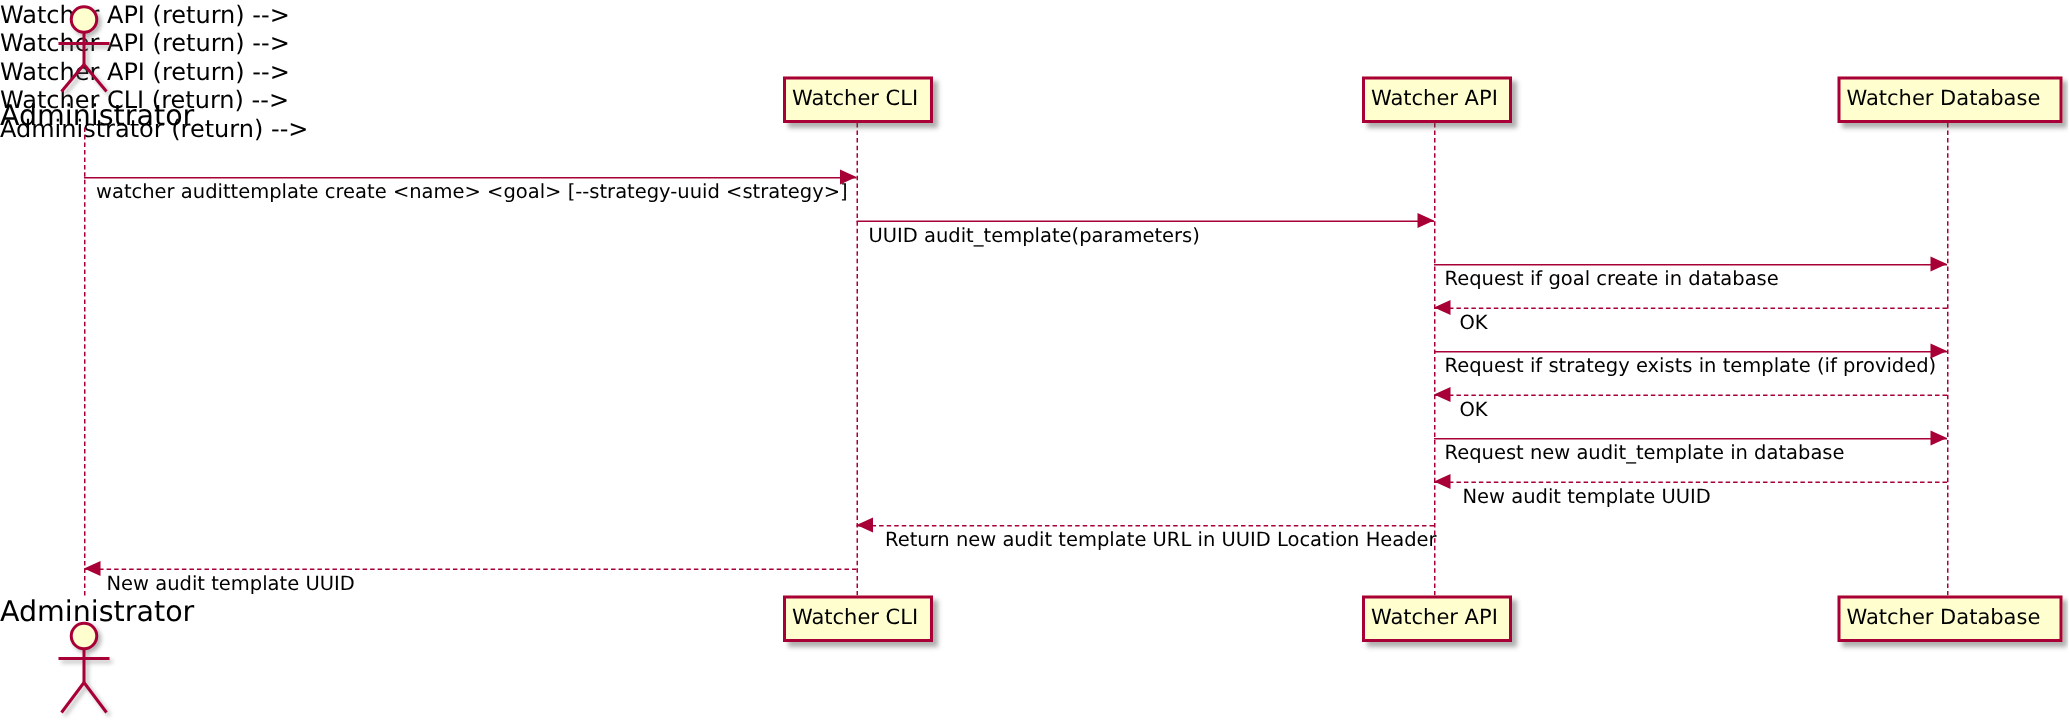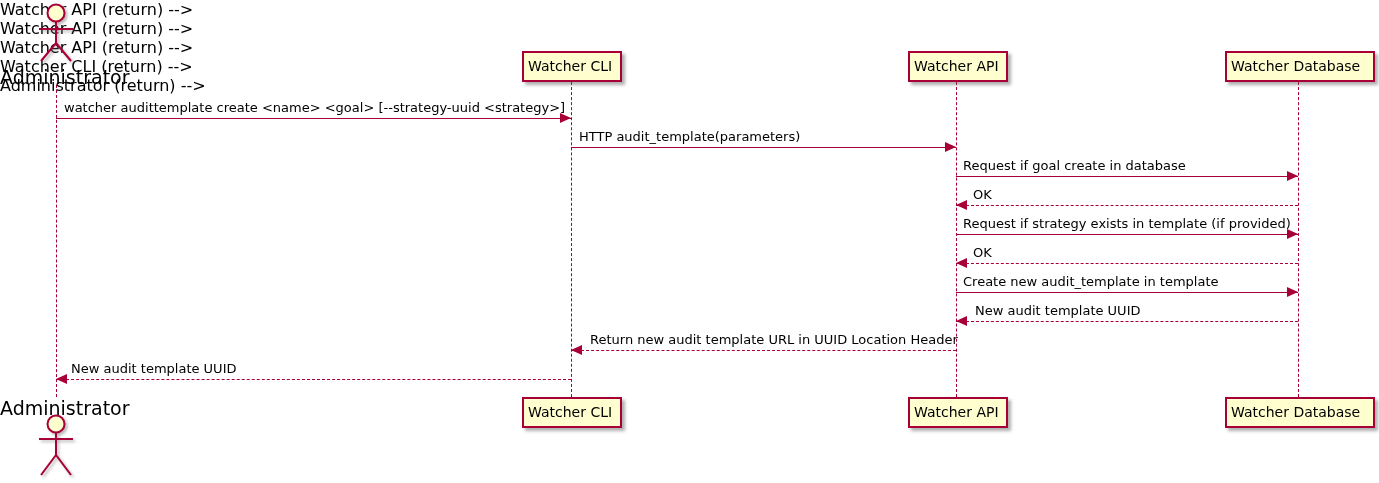--- a/index.html
+++ b/index.html
@@ -40,20 +40,21 @@
     width:112px;
     text-align:center;
     font-size:19px;
     white-space:nowrap;
   }
   .msg-label{
     position:absolute;
     font-size:13px;
     line-height:14px;
     white-space:nowrap;
+    margin-top:21px;
   }
   .msg-line{
     position:absolute;height:0;
     border-top:1px solid var(--accent);
   }
   .msg-line.dashed{border-top-style:dashed;}
   .arrow{
     position:absolute;width:0;height:0;
     border-top:5px solid transparent;
     border-bottom:5px solid transparent;
@@ -96,21 +97,21 @@
   
   
   <div>
     <div class="msg-label" style="left:64px;top:101px">watcher audittemplate create &lt;name&gt; &lt;goal&gt; [--strategy-uuid &lt;strategy&gt;]</div>
     <div class="msg-line" style="left:56px;top:118px;width:515px"></div>
     <div class="arrow right" style="left:560px;top:113px"></div>
   </div>
 
   
   <div>
-    <div class="msg-label" style="left:579px;top:130px">HTTP audit_template(parameters)</div>
+    <div class="msg-label" style="left:579px;top:130px">UUID audit_template(parameters)</div>
     <div class="msg-line" style="left:571px;top:147px;width:385px"></div>
     <div class="arrow right" style="left:945px;top:142px"></div>
   </div>
 
   
   <div>
     <div class="msg-label" style="left:963px;top:159px">Request if goal create in database</div>
     <div class="msg-line" style="left:956px;top:176px;width:342px"></div>
     <div class="arrow right" style="left:1287px;top:171px"></div>
   </div>
@@ -131,21 +132,21 @@
 
    Watcher API (return) --&gt;
   <div>
     <div class="msg-label" style="left:973px;top:246px">OK</div>
     <div class="msg-line dashed" style="left:956px;top:263px;width:342px"></div>
     <div class="arrow left" style="left:956px;top:258px"></div>
   </div>
 
   
   <div>
-    <div class="msg-label" style="left:963px;top:275px">Create new audit_template in template</div>
+    <div class="msg-label" style="left:963px;top:275px">Request new audit_template in database</div>
     <div class="msg-line" style="left:956px;top:292px;width:342px"></div>
     <div class="arrow right" style="left:1287px;top:287px"></div>
   </div>
 
    Watcher API (return) --&gt;
   <div>
     <div class="msg-label" style="left:975px;top:304px">New audit template UUID</div>
     <div class="msg-line dashed" style="left:956px;top:321px;width:342px"></div>
     <div class="arrow left" style="left:956px;top:316px"></div>
   </div>

